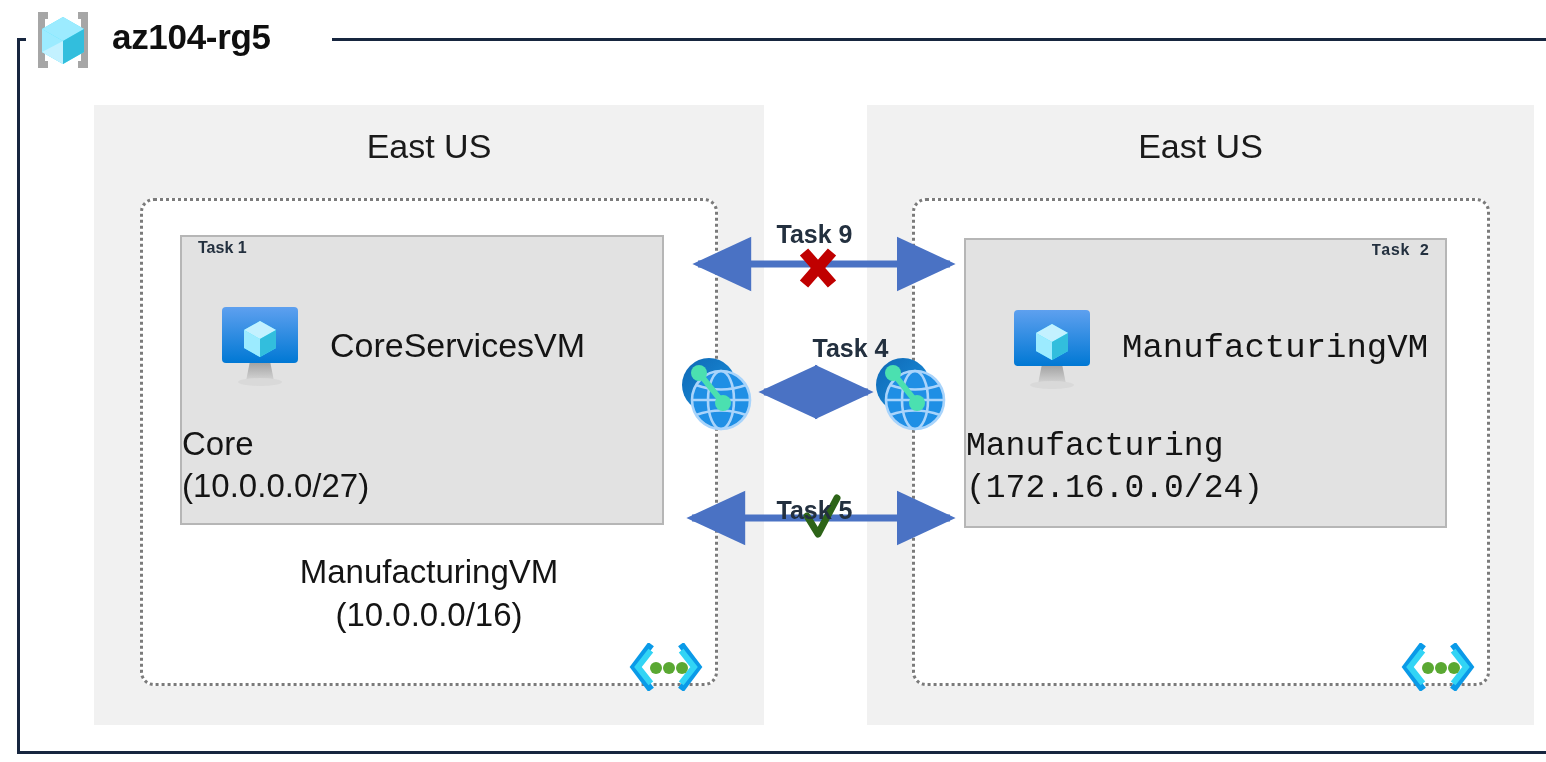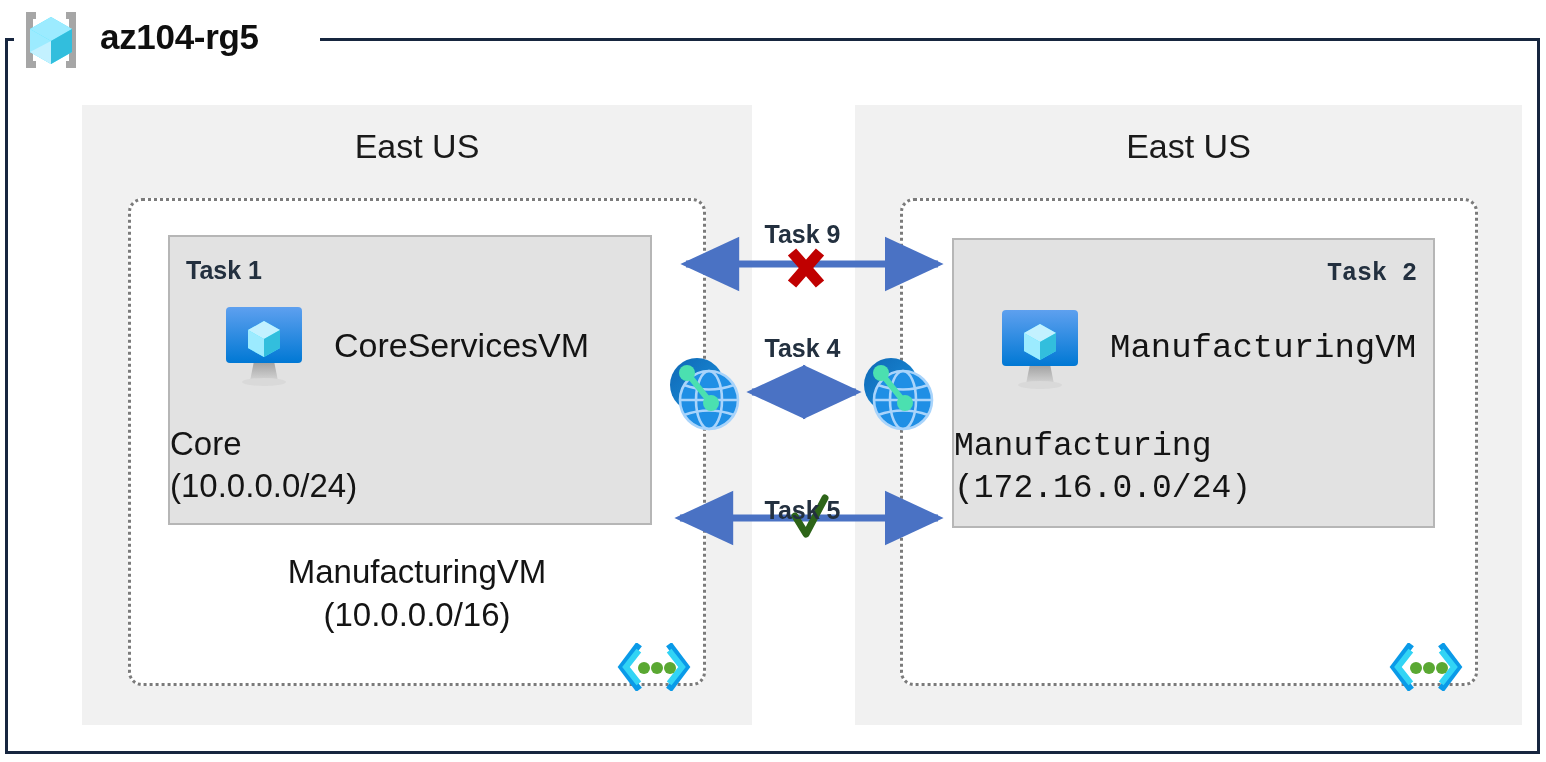--- a/index.html
+++ b/index.html
@@ -2,21 +2,21 @@
 <html><head>
 <meta charset="utf-8">
 <style>
   * { box-sizing: border-box; margin: 0; padding: 0; }
   html, body {
     width: 1546px; height: 762px;
     background: #ffffff;
     font-family: "Liberation Sans", sans-serif;
     overflow: hidden;
   }
-  #stage { position: relative; width: 1314px; height: 762px; background: #fff; }
+  #stage { position: relative; width: 1314px; height: 762px; background: #fff; margin-left: 12px; }
 
   
   .rg-frame {
     position: absolute;
     left: 5px; top: 38px;
     width: 1535px; height: 716px;
     border: 3px solid #17263f;
     background: transparent;
   }
   .rg-title-gap {
@@ -91,35 +91,35 @@
   .subnet {
     position: absolute;
     background: #e2e2e2;
     border: 2px solid #b6b6b6;
   }
   .subnet.left  { left: 168px; top: 235px; width: 484px; height: 290px; }
   .subnet.right { left: 952px; top: 238px; width: 483px; height: 290px; font-family: Liberation Mono, monospace; }
 
   .task-tag {
     position: absolute;
-    top: 19px;
-    font-size: 25px;
+    top: 2px;
+    font-size: 16px;
     font-weight: bold;
     color: #23303f;
   }
   .task-tag.tl { left: 16px; }
   .task-tag.tr { right: 16px; }
 
   .vm-row {
     position: absolute;
     top: 62px;
     display: flex;
     align-items: center;
   }
-  .vm-row.left  { left: 48px; text-align: right; }
+  .vm-row.left  { left: 32px; text-align: right; }
   .vm-row.right { left: 40px; }
   .vm-icon { width: 92px; height: 92px; flex: 0 0 auto; }
   .vm-name {
     font-size: 34px;
     color: #141414;
     margin-left: 24px;
     white-space: nowrap;
   }
 
   .subnet-footer {
@@ -236,21 +236,21 @@
           <polygon points="46,22 62,31 62,49 46,58 30,49 30,31" fill="#50e6ff"></polygon>
           <polygon points="46,22 62,31 46,40 30,31" fill="#c3f1ff"></polygon>
           <polygon points="46,40 62,31 62,49 46,58" fill="#32bedd"></polygon>
           <polygon points="46,40 30,31 30,49 46,58" fill="#9cebff"></polygon>
         </svg>
       </div>
       <div class="vm-name">CoreServicesVM</div>
     </div>
     <div class="subnet-footer">
       <div>Core</div>
-      <div>(10.0.0.0/24)</div>
+      <div>(10.0.0.0/27)</div>
     </div>
   </div>
 
   <div class="subnet right">
     <div class="task-tag tr">Task 2</div>
     <div class="vm-row right">
       <div class="vm-icon">
         <svg width="92" height="92" viewBox="0 0 92 92">
           <defs>
             <linearGradient id="mon2" x1="0" y1="0" x2="0" y2="1">
@@ -344,16 +344,16 @@
         <path d="M21 33 Q46 42 71 33"></path>
         <path d="M21 63 Q46 54 71 63"></path>
       </g>
       <line x1="24" y1="21" x2="48" y2="51" stroke="#4be0b0" stroke-width="6" stroke-linecap="round"></line>
       <circle cx="24" cy="21" r="8" fill="#4be0b0"></circle>
       <circle cx="48" cy="51" r="8" fill="#4be0b0"></circle>
     </svg>
   </div>
 
   <div class="conn-label" style="left:700px; top:220px; width:205px;">Task 9</div>
-  <div class="conn-label" style="left:700px; top:334px; width:205px;">Task 4</div>
+  <div class="conn-label" style="left:736px; top:334px; width:205px;">Task 4</div>
   <div class="conn-label" style="left:700px; top:496px; width:205px;">Task 5</div>
 
 </div>
 
 </body></html>

